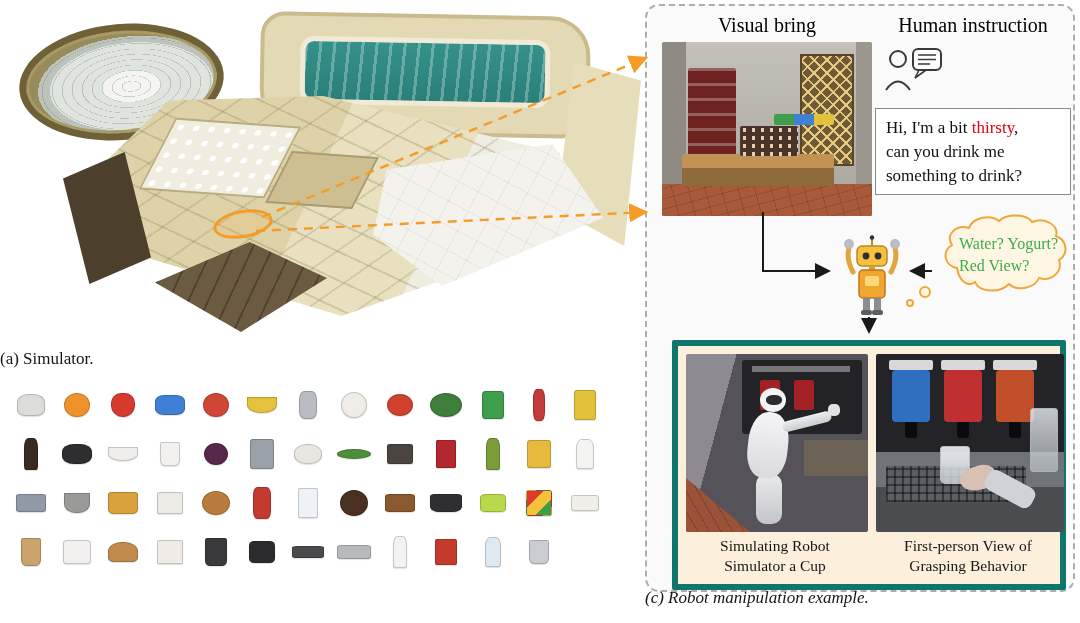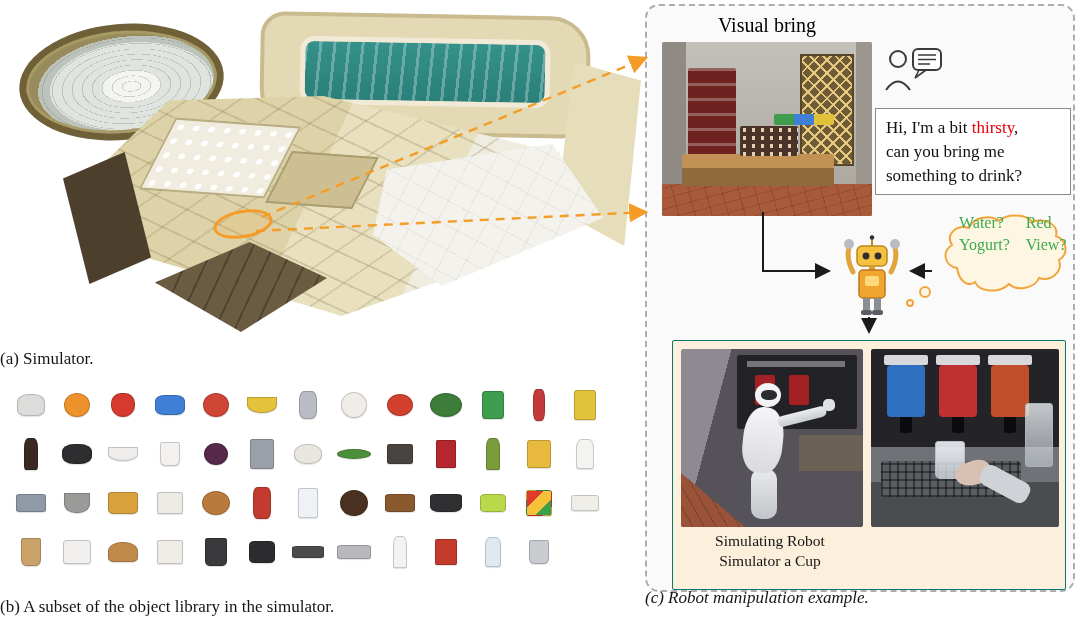--- a/index.html
+++ b/index.html
@@ -106,27 +106,27 @@
     position:absolute; left:228px; top:102px; width:196px; min-height:82px;
     background:#fff; border:1.5px solid #8a8a8a; padding:7px 10px;
     font-size:17px; line-height:1.4; color:#111;
   }
   .hl { color:var(--highlight-red,#E8000D); }
 
   .robot-icon { position:absolute; left:192px; top:226px; width:66px; height:88px; }
 
   .thought { position:absolute; left:288px; top:206px; width:138px; height:86px; }
   .thought svg { position:absolute; inset:0; }
-  .thought-text { position:absolute; inset:0; display:flex; flex-direction:row; justify-content:center;
+  .thought-text { position:absolute; inset:0; display:flex; flex-direction:column; justify-content:center;
     padding-left:24px; font-size:16px; line-height:1.35; color:var(--thought-green,#3FAA4E); }
   .tb-trail { position:absolute; border-radius:50%; background:#fdf6e2; border:2px solid #f0a63c; }
 
   .bottom-panel {
     position:absolute; left:25px; top:334px; width:394px; height:250px;
-    background:var(--panel-peach,#FCEFDC); border:1px solid #0f766e; border-radius:2px;
+    background:var(--panel-peach,#FCEFDC); border:6px solid #0f766e; border-radius:2px;
   }
   .bottom-panel .img { position:absolute; top:8px; height:178px; overflow:hidden; border-radius:2px; }
   .bl { left:8px; width:182px; background:linear-gradient(105deg,#8d8a92 0 22%, #55525a 22%); }
   .bl > div { position:absolute; }
   .bl-machine { left:56px; top:6px; width:120px; height:74px; background:#232226; border-radius:3px; }
   .bl-machine > div { position:absolute; }
   .bl-strip { left:10px; top:6px; width:98px; height:6px; background:#c9c9cc; opacity:.5; }
   .bl-label { top:20px; width:20px; height:30px; background:#a32024; border-radius:2px; }
   .bl-floor { left:0; top:118px; width:64px; height:60px; background-color:#9a5238;
     clip-path:polygon(0 10%, 100% 100%, 0 100%);
@@ -233,24 +233,24 @@
       <div class="obj" style="background: rgb(239, 236, 231); width: 26px; height: 24px; border-radius: 8%;"></div>
       <div class="obj" style="background: rgb(58, 58, 60); width: 22px; height: 28px; border-radius: 10% 10% 20% 20%;"></div>
       <div class="obj" style="background: rgb(44, 44, 46); width: 26px; height: 22px; border-radius: 20%;"></div>
       <div class="obj" style="background: rgb(74, 74, 76); width: 32px; height: 12px; border-radius: 15%;"></div>
       <div class="obj" style="background: rgb(183, 185, 189); width: 34px; height: 14px; border-radius: 15%;"></div>
       <div class="obj" style="background: rgb(242, 242, 242); width: 14px; height: 32px; border-radius: 30% 30% 12% 12%;"></div>
       <div class="obj" style="background: rgb(196, 59, 44); width: 22px; height: 26px; border-radius: 8%;"></div>
       <div class="obj" style="background: rgb(223, 233, 242); width: 16px; height: 30px; border-radius: 30% 30% 15% 15%;"></div>
       <div class="obj" style="background: rgb(201, 204, 208); width: 20px; height: 24px; border-radius: 10% 10% 25% 25%;"></div>
     </div>
-  <div class="fig-caption" style="left:0;top:597px;width:580px;">(b) A subset of the object library in the simulator.</div>
 
   <div class="panel-c">
     <div class="hdr" style="left:15px;width:210px;">Visual bring</div>
+    <div class="hdr" style="left:228px;width:196px;">Human instruction</div>
 
     <div class="vs">
       <div class="vs-left-wall"></div>
       <div class="vs-right-wall"></div>
       <div class="vs-lattice"></div>
       <div class="vs-floor"></div>
       <div class="vs-machine"></div>
       <div class="vs-counter"></div>
       <div class="vs-bottles"></div>
       <div class="vs-boxes"></div>
@@ -261,21 +261,21 @@
       <path d="M3,46 Q15,29 27,46" fill="none" stroke="#3a3a3a" stroke-width="2"></path>
       <path d="M36,26 l-4,8 l11,-8" fill="#fff" stroke="#3a3a3a" stroke-width="1.6"></path>
       <rect x="30" y="5" width="28" height="21" rx="5" fill="#fff" stroke="#3a3a3a" stroke-width="2"></rect>
       <line x1="35" y1="11" x2="53" y2="11" stroke="#3a3a3a" stroke-width="1.5"></line>
       <line x1="35" y1="15.5" x2="53" y2="15.5" stroke="#3a3a3a" stroke-width="1.5"></line>
       <line x1="35" y1="20" x2="47" y2="20" stroke="#3a3a3a" stroke-width="1.5"></line>
     </svg>
 
     <div class="instruction-box">
       <span>Hi, I'm a bit </span><span class="hl">thirsty</span><span>,</span><br>
-      <span>can you bring me</span><br>
+      <span>can you drink me</span><br>
       <span>something to drink?</span>
     </div>
 
     <svg class="robot-icon" viewBox="0 0 66 88">
       <path d="M14,40 Q7,27 10,16" fill="none" stroke="#e2a43c" stroke-width="5" stroke-linecap="round"></path>
       <path d="M52,40 Q59,27 56,16" fill="none" stroke="#e2a43c" stroke-width="5" stroke-linecap="round"></path>
       <circle cx="10" cy="12" r="5" fill="#b9bdc2"></circle>
       <circle cx="56" cy="12" r="5" fill="#b9bdc2"></circle>
       <line x1="33" y1="14" x2="33" y2="7" stroke="#b98a1e" stroke-width="2"></line>
       <circle cx="33" cy="5.5" r="2.2" fill="#2e2e2e"></circle>
@@ -333,20 +333,24 @@
         <div class="br-tray"></div>
         <div class="br-cups"></div>
         <div class="br-cup"></div>
         <div class="br-hand"></div>
         <div class="br-sleeve"></div>
       </div>
       <div class="sub-caption" style="left:2px;width:190px;">
         <span>Simulating Robot</span><br>
         <span>Simulator a Cup</span>
       </div>
+      <div class="sub-caption" style="left:190px;width:200px;">
+        <span>First-person View of</span><br>
+        <span>Grasping Behavior</span>
+      </div>
     </div>
   </div>
   <div class="fig-caption" style="left:645px;top:588px;width:430px;font-style:italic;">(c) Robot manipulation example.</div>
 
   <svg class="arrows">
     <defs>
       <marker id="mo" markerWidth="8" markerHeight="8" refX="7" refY="4" orient="auto">
         <path d="M0,0 L8,4 L0,8 Z" style="fill:var(--arrow-orange,#F59C27)"></path>
       </marker>
       <marker id="mb" markerWidth="8" markerHeight="8" refX="7" refY="4" orient="auto">

